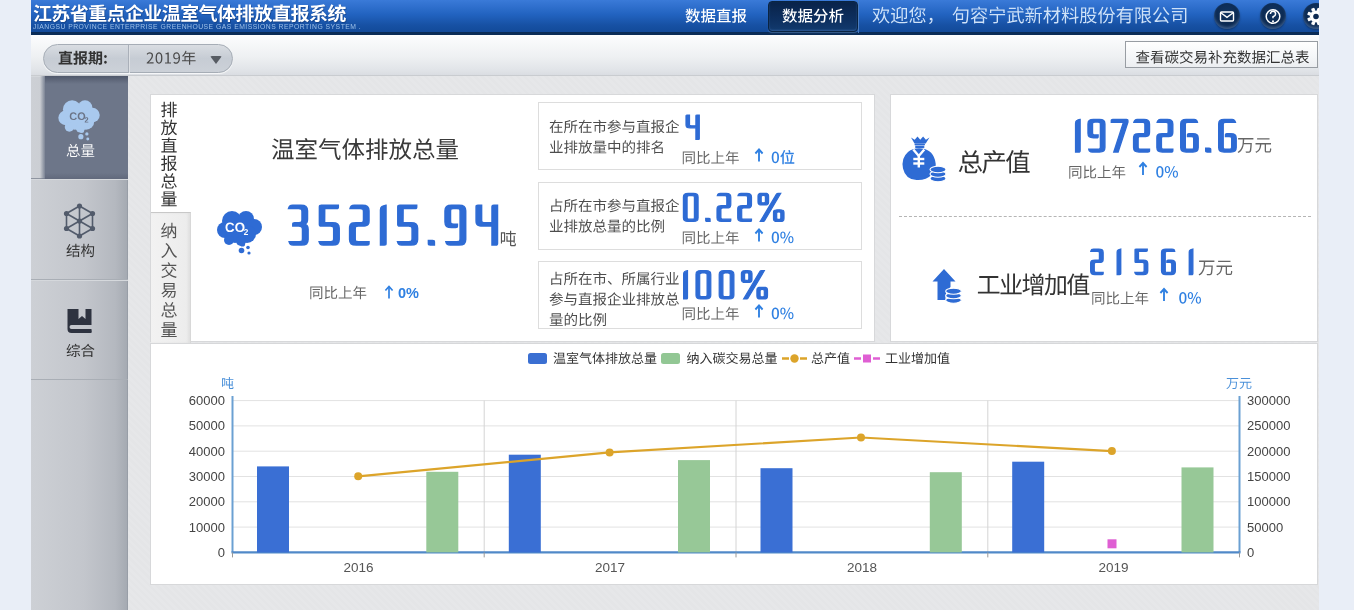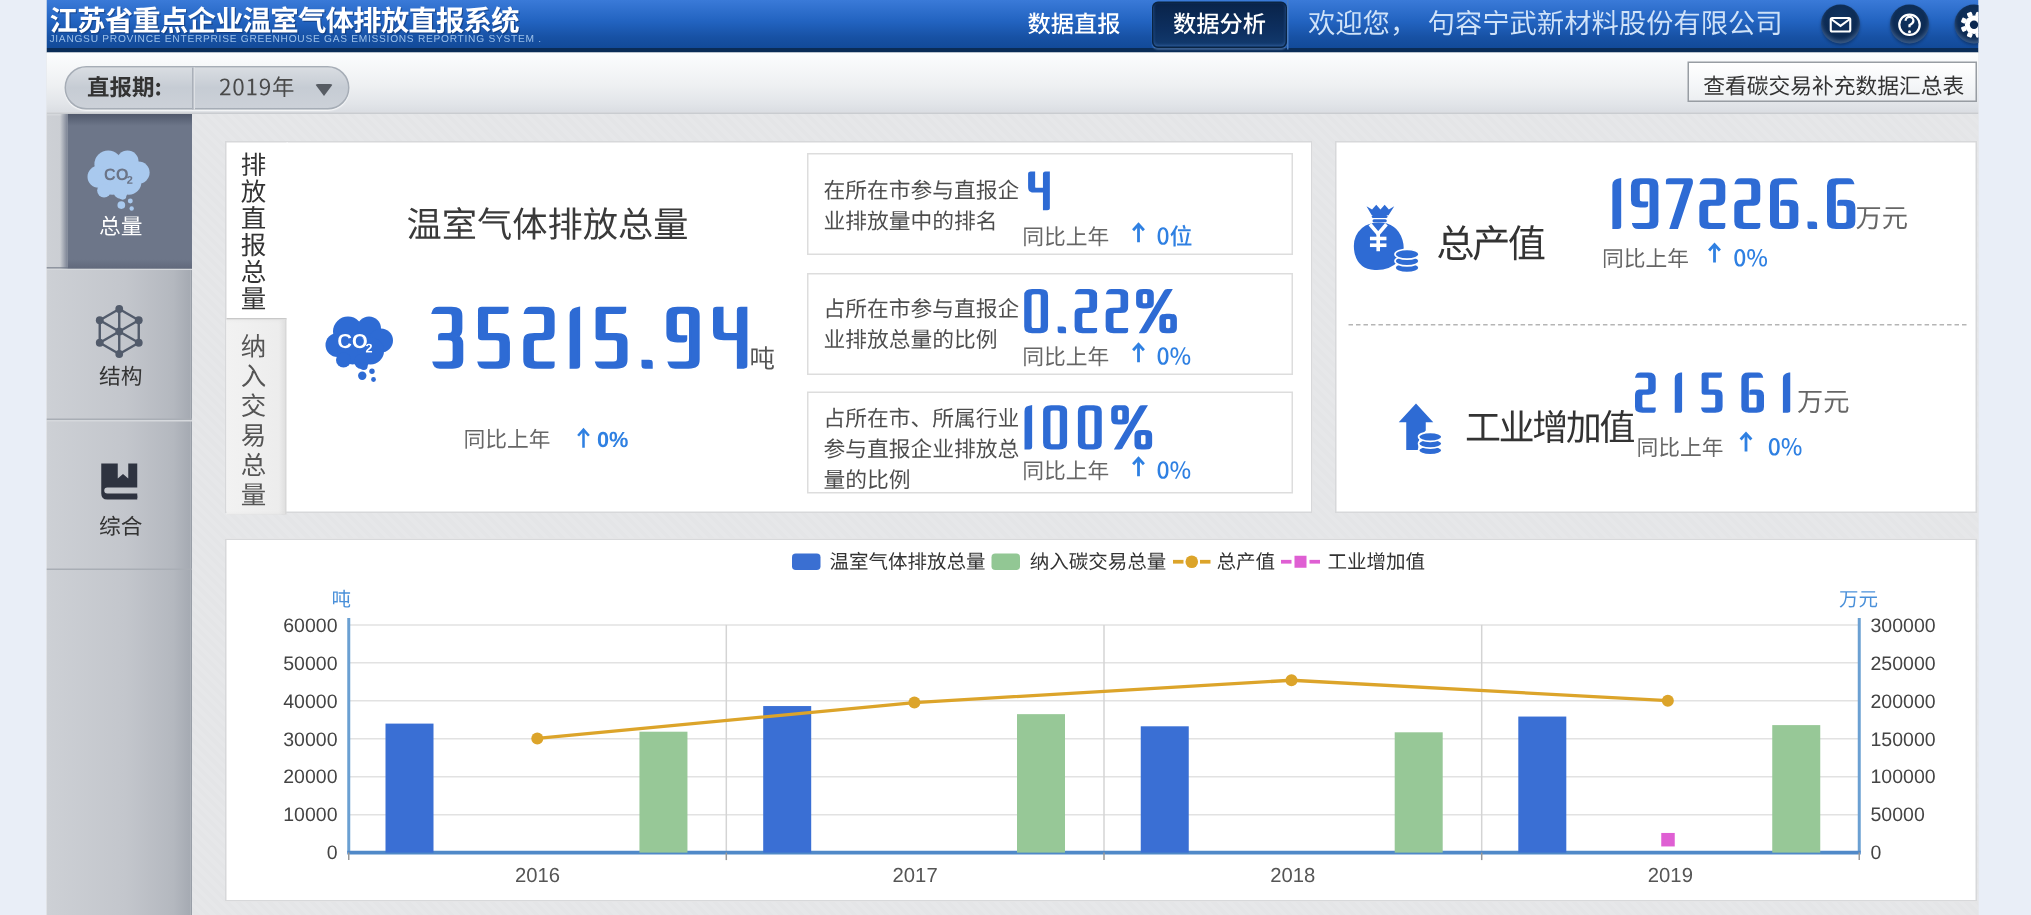--- a/index.html
+++ b/index.html
@@ -218,21 +218,21 @@
 <ellipse cx="62.5" cy="196.2" rx="7.8" ry="3" fill="#2e6bd4" stroke="#fff" stroke-width="1.1"></ellipse>
 <path transform="translate(85.7,198.5)" d="M2.5 -17.5H21.6V-15.6H2.5ZM1.2 -1.7H22.8V0.1H1.2ZM10.9 -16.5H12.9V-1H10.9ZM23.8 -1.1H45V0.7H23.8ZM30.6 -19.9H32.4V-0.4H30.6ZM36.4 -19.9H38.3V-0.3H36.4ZM42.9 -14.6 44.5 -13.8Q44 -12.4 43.3 -10.9Q42.6 -9.4 41.8 -8Q41.1 -6.6 40.4 -5.5L38.9 -6.2Q39.6 -7.3 40.3 -8.8Q41.1 -10.2 41.7 -11.7Q42.4 -13.3 42.9 -14.6ZM24.4 -14.1 26 -14.7Q26.7 -13.3 27.3 -11.8Q28 -10.3 28.6 -8.8Q29.1 -7.4 29.4 -6.3L27.6 -5.7Q27.4 -6.7 26.8 -8.2Q26.3 -9.7 25.6 -11.2Q25 -12.8 24.4 -14.1ZM46.1 -14.3H52.8V-12.6H46.1ZM48.7 -19.9H50.3V-3.8H48.7ZM45.8 -3.1Q47.1 -3.5 49 -4.2Q50.8 -4.9 52.8 -5.6L53.1 -4Q51.3 -3.3 49.6 -2.6Q47.8 -1.9 46.4 -1.3ZM55.4 -19.5 56.9 -20.1Q57.4 -19.5 57.9 -18.7Q58.4 -18 58.7 -17.4L57.1 -16.7Q56.9 -17.3 56.4 -18Q55.9 -18.8 55.4 -19.5ZM63.4 -20.2 65.3 -19.6Q64.7 -18.6 64 -17.7Q63.3 -16.7 62.7 -16L61.4 -16.6Q61.7 -17.1 62.1 -17.7Q62.5 -18.4 62.8 -19Q63.2 -19.7 63.4 -20.2ZM59.5 -16.1H60.9V-9.4H59.5ZM56.1 -3.8H64.7V-2.5H56.1ZM56.1 -0.7H64.7V0.7H56.1ZM55 -7.2H65.4V1.9H63.7V-5.8H56.7V1.9H55ZM55.2 -15.4V-10H65V-15.4ZM53.8 -16.7H66.6V-8.7H53.8ZM56 -14.3 57 -14.7Q57.6 -13.9 58.1 -13Q58.5 -12 58.7 -11.3L57.6 -10.8Q57.4 -11.6 57 -12.5Q56.5 -13.5 56 -14.3ZM63.3 -14.7 64.5 -14.2Q64 -13.3 63.4 -12.4Q62.8 -11.4 62.3 -10.8L61.4 -11.2Q61.7 -11.7 62.1 -12.3Q62.4 -12.9 62.7 -13.5Q63.1 -14.2 63.3 -14.7ZM81.7 -1.9H88.3V-0.2H81.7ZM68.5 -15.6H77.7V-13.9H68.5ZM80.9 -17.2H89.1V1.4H87.3V-15.4H82.7V1.6H80.9ZM77.2 -15.6H79Q79 -15.6 79 -15.4Q79 -15.3 79 -15Q79 -14.8 79 -14.7Q78.9 -10.7 78.8 -7.9Q78.7 -5.2 78.6 -3.5Q78.5 -1.7 78.3 -0.8Q78.1 0.1 77.9 0.5Q77.5 1 77.2 1.2Q76.8 1.4 76.3 1.5Q75.8 1.5 75 1.5Q74.2 1.5 73.4 1.5Q73.4 1.1 73.3 0.6Q73.1 0 72.9 -0.3Q73.7 -0.3 74.4 -0.3Q75.2 -0.2 75.5 -0.2Q75.7 -0.2 75.9 -0.3Q76.1 -0.4 76.3 -0.6Q76.5 -0.9 76.6 -1.8Q76.8 -2.6 76.9 -4.3Q77 -6 77.1 -8.7Q77.2 -11.3 77.2 -15.2ZM71.9 -19.8H73.7Q73.6 -16.5 73.5 -13.4Q73.4 -10.2 73 -7.3Q72.6 -4.5 71.7 -2.1Q70.8 0.2 69.3 1.9Q69.1 1.7 68.9 1.5Q68.6 1.3 68.4 1.1Q68.1 0.8 67.9 0.7Q69.1 -0.6 69.8 -2.2Q70.6 -3.9 71 -5.9Q71.4 -7.9 71.6 -10.2Q71.8 -12.4 71.9 -14.9Q71.9 -17.3 71.9 -19.8ZM97.5 -17.7H111.9V-16.1H97.5ZM96.5 -0.3H112.6V1.2H96.5ZM98.8 -13.9H110.4V0.1H108.8V-12.5H100.4V0.1H98.8ZM99.9 -10.4H109.2V-9.1H99.9ZM99.9 -7H109.5V-5.7H99.9ZM99.9 -3.7H109.2V-2.3H99.9ZM104 -20.2 105.9 -20Q105.7 -18.9 105.4 -17.7Q105.2 -16.4 104.9 -15.3Q104.7 -14.1 104.4 -13.3L102.8 -13.4Q103 -14.3 103.3 -15.5Q103.5 -16.7 103.7 -17.9Q103.9 -19.2 104 -20.2ZM95.9 -20.1 97.6 -19.6Q96.9 -17.6 95.9 -15.6Q94.9 -13.6 93.8 -11.9Q92.6 -10.1 91.4 -8.8Q91.3 -9 91.1 -9.3Q90.9 -9.7 90.7 -10Q90.5 -10.3 90.4 -10.6Q91.5 -11.7 92.5 -13.3Q93.5 -14.8 94.4 -16.6Q95.3 -18.3 95.9 -20.1ZM93.4 -13.8 95.1 -15.5 95.1 -15.5V1.9H93.4Z" fill="#333"></path>
 <path transform="translate(197,179.5)" d="M15.1 -15.6Q15.1 -14.5 14.9 -13.8Q14.7 -13.2 14.2 -12.8Q13.7 -12.4 12.9 -12.3Q12.1 -12.1 10.8 -12.1H8.3Q7.6 -12.1 7.2 -12Q6.8 -11.9 6.6 -11.7Q6.3 -11.5 6.3 -11.1Q6.2 -10.7 6.2 -10.1V-4.2Q6.2 -3 6.6 -2.6Q6.9 -2.1 8.3 -2.1H15.1V-1Q15.1 -0.4 14.8 -0.2Q14.6 0 13.9 0H6.9Q4.6 0 3.6 -0.8Q2.7 -1.6 2.7 -3.4V-10.8Q2.7 -11.8 2.9 -12.5Q3.1 -13.2 3.5 -13.6Q4 -13.9 4.8 -14.1Q5.6 -14.2 6.9 -14.2H9.4Q10.1 -14.2 10.5 -14.3Q10.9 -14.4 11.2 -14.6Q11.4 -14.8 11.4 -15.2Q11.5 -15.6 11.5 -16.3V-21.2Q11.5 -22.4 11.2 -22.8Q10.8 -23.3 9.4 -23.3H2.9Q3.2 -24.3 3.7 -24.9Q4.3 -25.4 5.6 -25.4H10.8Q13.1 -25.4 14.1 -24.6Q15.1 -23.8 15.1 -22ZM32.7 -1Q32.7 -0.4 32.5 -0.2Q32.3 0 31.5 0H29.2V-22.4Q29.2 -23.9 30.1 -24.5Q31 -25.1 32.7 -25.4ZM50.4 -23.3 50.4 -14.2H55.5Q57.8 -14.2 58.8 -13.4Q59.7 -12.7 59.7 -10.8V-3.4Q59.7 -1.6 58.8 -0.8Q57.8 0 55.5 0H49.5Q48.2 0 47.7 -0.5Q47.1 -1.1 46.9 -2.1H54.1Q55.5 -2.1 55.8 -2.6Q56.2 -3 56.2 -4.2V-10.1Q56.2 -11.2 55.8 -11.6Q55.5 -12.1 54.1 -12.1H48.3Q47.6 -12.1 47.3 -12.3Q47.1 -12.5 47.1 -13.1V-24.4Q47.1 -25 47.3 -25.2Q47.6 -25.4 48.3 -25.4H59.2V-24.3Q59.2 -23.7 59 -23.5Q58.8 -23.3 58.1 -23.3ZM83.1 -14.2Q85.4 -14.2 86.3 -13.4Q87.3 -12.7 87.3 -10.8V-3.4Q87.3 -1.6 86.3 -0.8Q85.4 0 83.1 0H77.8Q75.5 0 74.6 -0.8Q73.6 -1.6 73.6 -3.4V-22Q73.6 -23.8 74.6 -24.6Q75.5 -25.4 77.8 -25.4H84Q85.3 -25.4 85.8 -24.9Q86.4 -24.3 86.6 -23.3H79.2Q77.9 -23.3 77.5 -22.8Q77.2 -22.4 77.2 -21.2V-4.2Q77.2 -3 77.5 -2.6Q77.9 -2.1 79.2 -2.1H81.7Q83 -2.1 83.4 -2.6Q83.8 -3 83.8 -4.2V-10.1Q83.8 -11.2 83.4 -11.6Q83 -12.1 81.7 -12.1H78.9V-13.2Q78.9 -13.8 79.1 -14Q79.3 -14.2 80 -14.2ZM104.8 -1Q104.8 -0.4 104.6 -0.2Q104.3 0 103.6 0H101.3V-22.4Q101.3 -23.9 102.2 -24.5Q103 -25.1 104.8 -25.4Z" fill="#2e6bd4" stroke="#2e6bd4" stroke-width="1.4"></path>
 <path transform="translate(307,179)" d="M1.1 -13.4H16.4V-12.1H1.1ZM6.6 -8.5H13.9V-7.2H6.6ZM13.5 -8.5H14.8Q14.8 -8.5 14.8 -8.4Q14.8 -8.3 14.8 -8.1Q14.8 -8 14.8 -7.9Q14.7 -5.7 14.6 -4.2Q14.4 -2.8 14.3 -1.8Q14.2 -0.8 14 -0.2Q13.8 0.4 13.5 0.6Q13.2 1 12.9 1.1Q12.5 1.2 12 1.3Q11.5 1.3 10.7 1.3Q9.8 1.3 8.9 1.2Q8.9 0.9 8.8 0.6Q8.6 0.2 8.5 -0.1Q9.4 0 10.3 0Q11.2 0.1 11.5 0.1Q11.8 0.1 12 0Q12.2 -0 12.3 -0.2Q12.6 -0.4 12.8 -1.3Q13 -2.2 13.2 -3.9Q13.3 -5.6 13.5 -8.3ZM5.8 -12.3H7.2Q7.2 -10.9 7 -9.3Q6.9 -7.7 6.6 -6.2Q6.3 -4.6 5.7 -3.2Q5.1 -1.8 4.1 -0.6Q3.1 0.6 1.5 1.4Q1.4 1.2 1.1 0.9Q0.8 0.6 0.6 0.4Q2.1 -0.4 3 -1.5Q4 -2.6 4.5 -3.9Q5.1 -5.2 5.4 -6.6Q5.6 -8.1 5.7 -9.5Q5.8 -11 5.8 -12.3ZM27.7 -7.6H29V-0.9Q29 -0.4 29.2 -0.3Q29.3 -0.2 29.9 -0.2Q30 -0.2 30.3 -0.2Q30.6 -0.2 31 -0.2Q31.3 -0.2 31.6 -0.2Q32 -0.2 32.1 -0.2Q32.5 -0.2 32.7 -0.4Q32.9 -0.6 32.9 -1.3Q33 -2 33 -3.3Q33.2 -3.2 33.4 -3.1Q33.6 -3 33.9 -2.9Q34.1 -2.8 34.3 -2.7Q34.2 -1.2 34 -0.4Q33.8 0.4 33.4 0.8Q33 1.1 32.2 1.1Q32.1 1.1 31.7 1.1Q31.4 1.1 31 1.1Q30.5 1.1 30.2 1.1Q29.8 1.1 29.7 1.1Q28.9 1.1 28.5 0.9Q28 0.7 27.9 0.3Q27.7 -0.1 27.7 -0.9ZM18.5 -8.4H34V-7.1H18.5ZM20.1 -13.3H32.5V-12.1H20.1ZM23 -7.4H24.4Q24.3 -6 24 -4.7Q23.8 -3.3 23.2 -2.2Q22.7 -1.1 21.7 -0.2Q20.7 0.7 19.2 1.4Q19.1 1.1 18.8 0.8Q18.6 0.5 18.3 0.3Q19.8 -0.2 20.7 -1Q21.5 -1.8 22 -2.8Q22.5 -3.8 22.7 -5Q22.9 -6.2 23 -7.4Z" fill="#666"></path>
 <path transform="translate(200,208.5)" d="M3.6 -8.9H11V-7.9H3.6ZM4.3 -6.4H5.3V-0.7H4.3ZM4.9 -6.4H10.2V-1.8H4.9V-2.7H9.2V-5.5H4.9ZM1.3 -11.4H12.8V-10.4H2.3V1.2H1.3ZM12.2 -11.4H13.3V-0.2Q13.3 0.3 13.1 0.6Q13 0.8 12.6 1Q12.3 1.1 11.7 1.1Q11.2 1.2 10.2 1.2Q10.2 1 10.1 0.8Q10.1 0.6 10 0.4Q9.9 0.3 9.8 0.1Q10.5 0.1 11.1 0.1Q11.6 0.1 11.8 0.1Q12 0.1 12.1 0Q12.2 -0 12.2 -0.2ZM17.1 -7.7H21.1V-6.6H17.1ZM27 -9.5 28 -8.6Q27.3 -8 26.5 -7.4Q25.7 -6.9 24.8 -6.3Q24 -5.8 23.1 -5.3Q23.1 -5.5 22.9 -5.8Q22.7 -6 22.6 -6.2Q23.4 -6.6 24.2 -7.2Q25.1 -7.8 25.8 -8.4Q26.5 -9 27 -9.5ZM22.2 -12.1H23.4V-1.2Q23.4 -0.6 23.5 -0.4Q23.6 -0.3 24.1 -0.3Q24.3 -0.3 24.5 -0.3Q24.8 -0.3 25.1 -0.3Q25.5 -0.3 25.8 -0.3Q26 -0.3 26.2 -0.3Q26.5 -0.3 26.7 -0.5Q26.9 -0.8 27 -1.6Q27.1 -2.3 27.1 -3.6Q27.3 -3.5 27.4 -3.4Q27.6 -3.3 27.8 -3.2Q28 -3.2 28.2 -3.1Q28.1 -1.7 27.9 -0.8Q27.8 0 27.4 0.4Q27 0.8 26.3 0.8Q26.2 0.8 25.8 0.8Q25.5 0.8 25.1 0.8Q24.8 0.8 24.4 0.8Q24.1 0.8 24 0.8Q23.3 0.8 22.9 0.6Q22.6 0.4 22.4 -0Q22.2 -0.5 22.2 -1.3ZM16.3 1Q16.3 0.9 16.2 0.7Q16.1 0.6 16 0.4Q15.9 0.2 15.8 0.1Q16 -0 16.2 -0.3Q16.4 -0.5 16.4 -1V-12H17.5V-0.1Q17.5 -0.1 17.4 -0.1Q17.3 0 17.1 0.2Q16.9 0.3 16.7 0.4Q16.6 0.6 16.4 0.8Q16.3 0.9 16.3 1ZM16.3 1 16.2 -0 16.7 -0.5 21.1 -1.8Q21.1 -1.7 21.1 -1.5Q21.1 -1.2 21.1 -1.1Q21.1 -0.9 21.2 -0.7Q19.7 -0.2 18.8 0.1Q17.9 0.4 17.4 0.5Q16.9 0.7 16.7 0.8Q16.4 1 16.3 1ZM35.8 -7.5H41.8V-6.4H35.8ZM29.7 -0.6H42.8V0.5H29.7ZM35.2 -12H36.3V-0H35.2ZM47.5 -12.2 48.6 -11.9Q48.2 -10.9 47.7 -9.9Q47.1 -8.9 46.5 -8Q45.9 -7.1 45.2 -6.5Q45.1 -6.6 44.9 -6.7Q44.7 -6.9 44.6 -7Q44.4 -7.1 44.2 -7.2Q44.9 -7.8 45.5 -8.6Q46.2 -9.4 46.7 -10.3Q47.2 -11.3 47.5 -12.2ZM47.3 -10.4H56.6V-9.4H46.8ZM46.6 -7.1H56.3V-6.1H47.7V-2.7H46.6ZM44.2 -3.2H57.3V-2.2H44.2ZM50.9 -9.9H52V1.2H50.9Z" fill="#666"></path>
 <path d="M273 194.5 L273 206" stroke="#2f80e2" stroke-width="1.87" fill="none"></path>
         <path d="M269.4 198 L273 194 L276.6 198" stroke="#2f80e2" stroke-width="1.87" fill="none" stroke-linejoin="miter"></path>
 <path transform="translate(287.5,208.5)" d="M4.4 0.2Q3.3 0.2 2.4 -0.4Q1.6 -1.1 1.2 -2.4Q0.7 -3.7 0.7 -5.7Q0.7 -7.6 1.2 -8.9Q1.6 -10.2 2.4 -10.8Q3.3 -11.5 4.4 -11.5Q5.5 -11.5 6.3 -10.8Q7.1 -10.2 7.6 -8.9Q8 -7.6 8 -5.7Q8 -3.7 7.6 -2.4Q7.1 -1.1 6.3 -0.4Q5.5 0.2 4.4 0.2ZM4.4 -1.2Q4.9 -1.2 5.4 -1.6Q5.8 -2.1 6.1 -3.1Q6.3 -4.1 6.3 -5.7Q6.3 -7.3 6.1 -8.3Q5.8 -9.2 5.4 -9.7Q4.9 -10.1 4.4 -10.1Q3.8 -10.1 3.4 -9.7Q2.9 -9.2 2.7 -8.3Q2.4 -7.3 2.4 -5.7Q2.4 -4.1 2.7 -3.1Q2.9 -2.1 3.4 -1.6Q3.8 -1.2 4.4 -1.2ZM11.9 -4.4Q11.1 -4.4 10.5 -4.8Q9.9 -5.2 9.6 -6Q9.3 -6.8 9.3 -7.9Q9.3 -9.1 9.6 -9.9Q9.9 -10.6 10.5 -11.1Q11.1 -11.5 11.9 -11.5Q12.7 -11.5 13.3 -11.1Q13.9 -10.6 14.2 -9.9Q14.6 -9.1 14.6 -7.9Q14.6 -6.8 14.2 -6Q13.9 -5.2 13.3 -4.8Q12.7 -4.4 11.9 -4.4ZM11.9 -5.4Q12.5 -5.4 12.9 -6Q13.3 -6.6 13.3 -7.9Q13.3 -9.2 12.9 -9.8Q12.5 -10.4 11.9 -10.4Q11.3 -10.4 10.9 -9.8Q10.6 -9.2 10.6 -7.9Q10.6 -6.6 10.9 -6Q11.3 -5.4 11.9 -5.4ZM12.3 0.2 18.4 -11.5H19.5L13.4 0.2ZM19.9 0.2Q19.1 0.2 18.5 -0.2Q17.9 -0.6 17.6 -1.4Q17.3 -2.2 17.3 -3.4Q17.3 -4.5 17.6 -5.3Q17.9 -6.1 18.5 -6.5Q19.1 -6.9 19.9 -6.9Q20.7 -6.9 21.3 -6.5Q21.9 -6.1 22.2 -5.3Q22.5 -4.5 22.5 -3.4Q22.5 -2.2 22.2 -1.4Q21.9 -0.6 21.3 -0.2Q20.7 0.2 19.9 0.2ZM19.9 -0.8Q20.5 -0.8 20.9 -1.5Q21.3 -2.1 21.3 -3.4Q21.3 -4.7 20.9 -5.3Q20.5 -5.9 19.9 -5.9Q19.3 -5.9 18.9 -5.3Q18.6 -4.7 18.6 -3.4Q18.6 -2.1 18.9 -1.5Q19.3 -0.8 19.9 -0.8Z" fill="#2f80e2"></path>
 </svg>
 </div>
-<div class="card" id="card3" style="left:119px;top:359px;width:1168px;height:242px">
+<div class="card" id="card3" style="left:119px;top:343px;width:1168px;height:242px">
 <svg width="1168" height="242">
 <rect x="377" y="9" width="19" height="11" rx="2.5" fill="#3a6fd2"></rect>
 <path transform="translate(402,19)" d="M5.8 -7.5V-6.2H10.2V-7.5ZM5.8 -9.5V-8.3H10.2V-9.5ZM4.9 -10.3H11.2V-5.4H4.9ZM4.4 -4.3H11.6V0.3H10.7V-3.4H9.4V0.3H8.6V-3.4H7.4V0.3H6.6V-3.4H5.3V0.3H4.4ZM3.3 -0.2H12.5V0.7H3.3ZM1.3 -10.1 1.8 -10.8Q2.2 -10.6 2.7 -10.4Q3.1 -10.1 3.5 -9.9Q3.9 -9.7 4.2 -9.5L3.6 -8.7Q3.4 -8.9 3 -9.1Q2.6 -9.4 2.1 -9.6Q1.7 -9.9 1.3 -10.1ZM0.5 -6.5 1 -7.2Q1.4 -7.1 1.9 -6.8Q2.3 -6.6 2.8 -6.4Q3.2 -6.1 3.4 -5.9L2.9 -5.1Q2.6 -5.3 2.2 -5.6Q1.8 -5.8 1.4 -6.1Q0.9 -6.3 0.5 -6.5ZM0.8 0.2Q1.2 -0.3 1.6 -1Q2 -1.7 2.4 -2.5Q2.8 -3.2 3.2 -4L3.9 -3.4Q3.6 -2.7 3.2 -2Q2.8 -1.2 2.4 -0.5Q2 0.2 1.7 0.8ZM19 -4.2H20V0.2H19ZM15.2 -7.7H23.9V-6.9H15.2ZM13.8 -0.2H25.3V0.7H13.8ZM14.9 -2.8H24.1V-1.9H14.9ZM20.9 -6.2 21.6 -6.7Q22.1 -6.4 22.6 -5.9Q23.1 -5.5 23.5 -5.1Q23.9 -4.7 24.2 -4.3L23.4 -3.8Q23.2 -4.1 22.8 -4.6Q22.3 -5 21.9 -5.4Q21.4 -5.9 20.9 -6.2ZM13.9 -9.8H25.1V-7.5H24.1V-8.9H14.9V-7.5H13.9ZM15.5 -3.9Q15.4 -4 15.4 -4.2Q15.3 -4.4 15.3 -4.5Q15.2 -4.7 15.2 -4.8Q15.4 -4.9 15.6 -5Q15.8 -5.1 16.1 -5.3Q16.3 -5.4 16.7 -5.8Q17.1 -6.1 17.6 -6.6Q18.1 -7.1 18.5 -7.6L19.3 -7.1Q18.6 -6.3 17.7 -5.6Q16.9 -4.9 16.1 -4.4V-4.4Q16.1 -4.4 16 -4.3Q15.9 -4.3 15.8 -4.2Q15.7 -4.2 15.6 -4.1Q15.5 -4 15.5 -3.9ZM15.5 -3.9 15.5 -4.6 16 -4.9 22.9 -5.4Q22.9 -5.2 22.9 -5Q23 -4.8 23 -4.7Q21.1 -4.5 19.8 -4.4Q18.5 -4.3 17.7 -4.2Q16.9 -4.2 16.4 -4.1Q16 -4.1 15.8 -4Q15.6 -4 15.5 -3.9ZM18.7 -10.8 19.6 -11.1Q19.8 -10.7 20 -10.3Q20.2 -9.9 20.3 -9.6L19.3 -9.3Q19.3 -9.6 19.1 -10Q18.9 -10.4 18.7 -10.8ZM29.1 -9.5H38V-8.6H29.1ZM29.3 -7.7H37.1V-6.8H29.3ZM28 -5.8H35.5V-5H28ZM29.3 -10.9 30.3 -10.7Q30 -9.7 29.5 -8.7Q29 -7.8 28.4 -7Q27.9 -6.1 27.2 -5.5Q27.1 -5.6 27 -5.7Q26.8 -5.8 26.7 -5.9Q26.5 -6.1 26.4 -6.1Q27.3 -7 28.1 -8.3Q28.9 -9.5 29.3 -10.9ZM35 -5.8H36Q36.1 -4.9 36.1 -4.1Q36.2 -3.2 36.3 -2.5Q36.4 -1.7 36.6 -1.1Q36.7 -0.6 36.9 -0.3Q37.2 0.1 37.5 0.1Q37.7 0.1 37.7 -0.4Q37.8 -0.9 37.8 -1.7Q38 -1.5 38.2 -1.4Q38.4 -1.2 38.5 -1.1Q38.5 0 38.2 0.5Q38 1 37.4 1Q36.7 1 36.3 0.5Q35.8 -0 35.6 -1Q35.3 -1.9 35.2 -3.2Q35.1 -4.4 35 -5.8ZM42.3 -10.9 43.2 -10.6Q42.8 -9.5 42.3 -8.4Q41.8 -7.4 41.2 -6.4Q40.6 -5.5 40 -4.7Q39.9 -4.8 39.8 -5Q39.7 -5.2 39.6 -5.4Q39.5 -5.6 39.4 -5.7Q40 -6.3 40.5 -7.2Q41 -8 41.5 -8.9Q41.9 -9.9 42.3 -10.9ZM41.1 -7.5 42 -8.4 42 -8.4V1H41.1ZM46.5 -10.9H47.5V1H46.5ZM42.9 -8.3H51.4V-7.4H42.9ZM44.4 -2.3H49.6V-1.4H44.4ZM48 -7.8Q48.3 -6.7 48.9 -5.5Q49.5 -4.4 50.2 -3.4Q50.9 -2.5 51.7 -1.9Q51.5 -1.7 51.3 -1.5Q51 -1.3 50.9 -1.1Q50.2 -1.8 49.5 -2.8Q48.8 -3.9 48.2 -5.1Q47.6 -6.3 47.2 -7.6ZM46.1 -7.9 46.9 -7.7Q46.5 -6.3 45.9 -5.1Q45.3 -3.9 44.6 -2.8Q43.9 -1.8 43.1 -1.1Q43 -1.2 42.9 -1.3Q42.7 -1.5 42.6 -1.6Q42.5 -1.7 42.4 -1.8Q43.1 -2.4 43.9 -3.4Q44.6 -4.4 45.2 -5.5Q45.8 -6.7 46.1 -7.9ZM52.5 -4Q53.1 -4.2 53.8 -4.4Q54.5 -4.5 55.2 -4.8Q56 -5 56.7 -5.2L56.9 -4.3Q55.8 -4 54.7 -3.7Q53.6 -3.3 52.7 -3.1ZM52.7 -8.3H56.7V-7.4H52.7ZM54.4 -10.9H55.3V-0.2Q55.3 0.2 55.2 0.4Q55.1 0.6 54.9 0.8Q54.6 0.9 54.2 0.9Q53.9 0.9 53.3 0.9Q53.2 0.7 53.1 0.5Q53 0.2 53 0Q53.4 0.1 53.7 0.1Q54 0.1 54.1 0.1Q54.4 0 54.4 -0.2ZM57.2 -8.7H59.7V-7.8H57.2ZM61.7 -8.7H64.4V-7.8H61.7ZM57.3 -6H59.6V-5.1H57.3ZM61.8 -6H64.2V-5.1H61.8ZM61.8 -3.2H64.5V-2.4H61.8ZM61.3 -10.8H62.2V1H61.3ZM59.2 -10.8H60.1V1H59.2ZM56.9 -3.3H59.6V-2.4H56.9ZM67.7 -10.7 68.5 -10.9Q68.7 -10.5 68.9 -10Q69.1 -9.6 69.2 -9.2L68.3 -8.9Q68.3 -9.3 68.1 -9.8Q67.9 -10.3 67.7 -10.7ZM65.6 -8.8H71.3V-7.9H65.6ZM67.7 -6.2H70.2V-5.3H67.7ZM69.8 -6.2H70.8Q70.8 -6.2 70.8 -6.1Q70.8 -6 70.8 -5.9Q70.8 -5.8 70.7 -5.7Q70.7 -4.1 70.7 -3Q70.6 -1.9 70.6 -1.2Q70.5 -0.5 70.5 -0.1Q70.4 0.3 70.2 0.5Q70.1 0.7 69.9 0.8Q69.7 0.9 69.5 0.9Q69.2 0.9 68.9 0.9Q68.5 0.9 68.1 0.9Q68 0.7 68 0.4Q67.9 0.2 67.8 -0Q68.2 0 68.5 0Q68.9 0 69 0Q69.2 0 69.3 0Q69.4 -0 69.4 -0.1Q69.5 -0.3 69.6 -0.6Q69.6 -1 69.7 -1.6Q69.7 -2.3 69.8 -3.4Q69.8 -4.4 69.8 -6ZM72.7 -8.5H77.5V-7.6H72.7ZM73 -10.9 74 -10.8Q73.7 -9.5 73.4 -8.4Q73 -7.2 72.6 -6.2Q72.1 -5.2 71.5 -4.4Q71.5 -4.5 71.3 -4.6Q71.2 -4.8 71 -4.9Q70.9 -5 70.8 -5.1Q71.3 -5.8 71.7 -6.7Q72.1 -7.7 72.5 -8.7Q72.8 -9.8 73 -10.9ZM75.6 -8 76.6 -7.9Q76.3 -5.7 75.6 -4Q75 -2.3 73.9 -1Q72.8 0.2 71.2 1.1Q71.1 1 71 0.8Q70.9 0.6 70.8 0.5Q70.7 0.3 70.6 0.2Q72.2 -0.5 73.2 -1.6Q74.2 -2.8 74.8 -4.4Q75.4 -5.9 75.6 -8ZM73 -7.7Q73.4 -5.8 73.9 -4.3Q74.5 -2.7 75.4 -1.6Q76.3 -0.4 77.6 0.2Q77.5 0.3 77.4 0.4Q77.3 0.6 77.1 0.7Q77 0.9 76.9 1Q75.6 0.3 74.6 -0.9Q73.7 -2.2 73.1 -3.9Q72.5 -5.5 72.2 -7.5ZM67.1 -8.4H68V-5.2Q68 -4.1 67.9 -3Q67.8 -1.9 67.3 -0.9Q66.9 0.1 66 1Q65.9 0.9 65.7 0.7Q65.5 0.5 65.3 0.4Q66.1 -0.5 66.5 -1.4Q66.9 -2.3 67 -3.3Q67.1 -4.3 67.1 -5.2ZM87.9 -2.8 88.6 -3.2Q89 -2.8 89.4 -2.3Q89.7 -1.8 90 -1.3Q90.3 -0.8 90.5 -0.4L89.7 0.1Q89.5 -0.3 89.2 -0.8Q89 -1.3 88.6 -1.8Q88.2 -2.3 87.9 -2.8ZM83.4 -3.5 84 -4Q84.5 -3.8 84.9 -3.4Q85.4 -3 85.8 -2.7Q86.2 -2.3 86.4 -2L85.7 -1.3Q85.5 -1.7 85.1 -2.1Q84.7 -2.4 84.2 -2.8Q83.8 -3.2 83.4 -3.5ZM81.7 -3.1H82.7V-0.5Q82.7 -0.2 82.9 -0.1Q83 0 83.7 0Q83.8 0 84 0Q84.3 0 84.7 0Q85 0 85.4 0Q85.7 0 86 0Q86.3 0 86.5 0Q86.8 0 86.9 -0.1Q87.1 -0.2 87.2 -0.5Q87.2 -0.7 87.3 -1.3Q87.4 -1.2 87.5 -1.2Q87.7 -1.1 87.9 -1Q88 -1 88.2 -1Q88.1 -0.2 88 0.2Q87.8 0.6 87.5 0.7Q87.1 0.9 86.5 0.9Q86.4 0.9 86.1 0.9Q85.8 0.9 85.4 0.9Q85.1 0.9 84.7 0.9Q84.3 0.9 84 0.9Q83.7 0.9 83.6 0.9Q82.8 0.9 82.4 0.8Q82 0.7 81.8 0.4Q81.7 0.1 81.7 -0.4ZM79.8 -2.9 80.7 -2.8Q80.5 -2 80.2 -1.1Q79.9 -0.3 79.5 0.3L78.6 -0.1Q78.8 -0.4 79.1 -0.9Q79.3 -1.4 79.5 -1.9Q79.7 -2.4 79.8 -2.9ZM81.3 -10.5 82.2 -10.9Q82.6 -10.4 83 -9.8Q83.4 -9.1 83.6 -8.7L82.7 -8.2Q82.6 -8.5 82.4 -8.9Q82.2 -9.3 81.9 -9.7Q81.6 -10.1 81.3 -10.5ZM86.9 -10.9 87.9 -10.5Q87.5 -9.8 87 -9Q86.5 -8.2 86.1 -7.7L85.3 -8.1Q85.6 -8.4 85.9 -8.9Q86.2 -9.4 86.4 -10Q86.7 -10.5 86.9 -10.9ZM81.4 -7.4V-5.1H87.6V-7.4ZM80.4 -8.3H88.7V-4.2H80.4ZM94.2 -8.6V-7.9H100.7V-8.6ZM94.2 -9.9V-9.2H100.7V-9.9ZM93.3 -10.5H101.7V-7.3H93.3ZM94 -3.5V-2.8H101.1V-3.5ZM94 -4.9V-4.1H101.1V-4.9ZM93.1 -5.5H102.1V-2.2H93.1ZM97 -5.2H98V0.4H97ZM91.7 -6.8H103.3V-6H91.7ZM92.7 -1.5H102.4V-0.8H92.7ZM91.6 -0H103.4V0.7H91.6Z" fill="#333"></path>
 <rect x="510" y="9" width="19" height="11" rx="2.5" fill="#92c794"></rect>
 <path transform="translate(535.5,19)" d="M11 -8H12V-0.2Q12 0.2 11.9 0.4Q11.7 0.7 11.5 0.8Q11.2 0.9 10.7 0.9Q10.2 1 9.4 1Q9.4 0.8 9.3 0.5Q9.2 0.2 9.1 0Q9.7 0 10.2 0.1Q10.6 0.1 10.8 0Q11 0 11 -0.2ZM5.4 -8H11.4V-7.1H6.3V1H5.4ZM8.3 -10.9H9.2V-9.2Q9.2 -8.3 9.1 -7.4Q9.1 -6.4 8.8 -5.4Q8.6 -4.4 8.2 -3.5Q7.7 -2.5 6.9 -1.6Q6.9 -1.7 6.7 -1.9Q6.6 -2 6.4 -2.1Q6.3 -2.2 6.1 -2.2Q6.9 -3 7.3 -3.9Q7.7 -4.8 7.9 -5.7Q8.1 -6.6 8.2 -7.5Q8.3 -8.4 8.3 -9.2ZM8 -5.8 8.8 -6.1Q9.2 -5.6 9.6 -4.8Q10.1 -4.1 10.4 -3.5Q10.8 -2.8 11 -2.3L10.2 -1.8Q10 -2.3 9.6 -3Q9.3 -3.7 8.8 -4.4Q8.4 -5.1 8 -5.8ZM0.9 -2.4Q0.9 -2.5 0.8 -2.6Q0.8 -2.8 0.7 -2.9Q0.6 -3.1 0.6 -3.2Q0.8 -3.2 1 -3.5Q1.3 -3.7 1.6 -4.1Q1.7 -4.2 2 -4.7Q2.4 -5.1 2.8 -5.6Q3.1 -6.2 3.5 -6.8Q3.9 -7.5 4.3 -8.2L5 -7.7Q4.3 -6.4 3.4 -5.1Q2.4 -3.8 1.5 -2.9V-2.8Q1.5 -2.8 1.4 -2.8Q1.3 -2.7 1.2 -2.7Q1.1 -2.6 1 -2.5Q0.9 -2.4 0.9 -2.4ZM0.9 -2.4 0.8 -3.1 1.3 -3.4 4.9 -4.1Q4.8 -3.9 4.8 -3.7Q4.8 -3.5 4.9 -3.3Q3.6 -3.1 2.9 -2.9Q2.1 -2.7 1.7 -2.7Q1.3 -2.6 1.2 -2.5Q1 -2.4 0.9 -2.4ZM0.8 -5.5Q0.8 -5.6 0.7 -5.8Q0.7 -5.9 0.6 -6.1Q0.5 -6.3 0.5 -6.4Q0.7 -6.4 0.8 -6.6Q1 -6.9 1.2 -7.2Q1.3 -7.4 1.5 -7.7Q1.8 -8.1 2 -8.6Q2.3 -9.1 2.5 -9.7Q2.8 -10.3 3 -10.9L3.8 -10.5Q3.5 -9.7 3.1 -8.9Q2.7 -8.1 2.3 -7.4Q1.8 -6.6 1.4 -6V-6Q1.4 -6 1.3 -5.9Q1.2 -5.9 1.1 -5.8Q1 -5.7 0.9 -5.7Q0.8 -5.6 0.8 -5.5ZM0.8 -5.5 0.8 -6.2 1.2 -6.5 3.6 -6.7Q3.6 -6.6 3.6 -6.3Q3.6 -6.1 3.6 -6Q2.7 -5.9 2.2 -5.8Q1.7 -5.7 1.4 -5.7Q1.1 -5.6 1 -5.6Q0.9 -5.5 0.8 -5.5ZM0.5 -0.7Q1.4 -0.9 2.5 -1.1Q3.7 -1.4 4.9 -1.7L5 -0.8Q3.9 -0.6 2.7 -0.3Q1.6 -0 0.7 0.2ZM16.8 -9.8 17.4 -10.6Q18.3 -10 19 -9.3Q19.6 -8.5 20.1 -7.7Q20.6 -6.9 21 -6.1Q21.4 -5.3 21.8 -4.5Q22.3 -3.6 22.8 -2.9Q23.3 -2.1 23.9 -1.4Q24.6 -0.7 25.5 -0.2Q25.5 -0.1 25.3 0.1Q25.2 0.3 25.2 0.5Q25.1 0.8 25.1 0.9Q24.1 0.4 23.4 -0.3Q22.7 -1 22.1 -1.8Q21.6 -2.7 21.2 -3.5Q20.7 -4.4 20.3 -5.3Q19.9 -6.1 19.4 -6.9Q18.9 -7.8 18.3 -8.5Q17.7 -9.2 16.8 -9.8ZM19 -7.9 20.1 -7.7Q19.6 -5.6 18.8 -4Q18.1 -2.4 17 -1.1Q15.9 0.1 14.4 0.9Q14.3 0.8 14.2 0.7Q14 0.6 13.8 0.4Q13.7 0.3 13.5 0.2Q15.8 -1 17.1 -3Q18.4 -5 19 -7.9ZM33.8 -4.7 34.4 -4.6Q34.4 -3.9 34.2 -3.2Q34 -2.5 33.7 -2L33.1 -2.3Q33.4 -2.7 33.5 -3.4Q33.7 -4.1 33.8 -4.7ZM37.4 -4.7 38.1 -4.5Q37.9 -3.9 37.6 -3.2Q37.4 -2.6 37.1 -2.1L36.5 -2.4Q36.7 -2.7 36.8 -3.1Q37 -3.5 37.1 -4Q37.3 -4.4 37.4 -4.7ZM31.5 -10.5H32.4V-8.7H37.1V-10.5H38V-7.9H31.5ZM30.9 -6.8H38.5V-6H30.9ZM34.3 -10.9H35.2V-8.2H34.3ZM35.3 -5.7H36.1Q36.1 -4.4 35.9 -3.3Q35.8 -2.2 35.5 -1.4Q35.1 -0.6 34.5 0Q33.8 0.6 32.8 1Q32.7 0.9 32.6 0.7Q32.4 0.5 32.3 0.4Q33.3 0 33.8 -0.5Q34.4 -1.1 34.7 -1.8Q35 -2.6 35.1 -3.5Q35.2 -4.5 35.3 -5.7ZM32.4 -7.6 33.3 -7.5Q33.2 -5.8 33 -4.3Q32.8 -2.8 32.4 -1.5Q32.1 -0.3 31.4 0.7Q31.3 0.6 31.2 0.5Q31 0.4 30.9 0.2Q30.8 0.1 30.6 0.1Q31.3 -0.8 31.7 -1.9Q32 -3.1 32.2 -4.5Q32.4 -6 32.4 -7.6ZM35.9 -3.5Q36.2 -2.2 36.8 -1.2Q37.5 -0.2 38.7 0.3Q38.5 0.4 38.4 0.6Q38.2 0.8 38.1 1Q36.9 0.4 36.2 -0.7Q35.5 -1.8 35.2 -3.4ZM26.5 -10.1H31V-9.3H26.5ZM27.9 -6.2H30.6V-0.7H27.9V-1.5H29.8V-5.4H27.9ZM28.1 -9.7 29 -9.6Q28.8 -8.3 28.6 -7.1Q28.3 -5.9 27.9 -4.8Q27.5 -3.7 27 -2.9Q26.9 -3 26.8 -3.2Q26.7 -3.4 26.6 -3.5Q26.5 -3.7 26.4 -3.8Q26.9 -4.5 27.2 -5.4Q27.5 -6.4 27.8 -7.5Q28 -8.6 28.1 -9.7ZM27.5 -6.2H28.3V0.4H27.5ZM47.5 -5.6 48.5 -5.3Q47.7 -3.5 46.6 -2.3Q45.4 -1 43.8 -0.2Q42.2 0.6 40.2 1.1Q40.2 0.9 40.1 0.8Q39.9 0.6 39.8 0.5Q39.7 0.3 39.6 0.2Q41.6 -0.2 43.1 -0.9Q44.7 -1.7 45.8 -2.8Q46.9 -3.9 47.5 -5.6ZM43.1 -7.8 44.1 -7.4Q43.6 -6.8 43.1 -6.3Q42.5 -5.7 41.9 -5.2Q41.2 -4.7 40.7 -4.4Q40.6 -4.5 40.5 -4.6Q40.3 -4.7 40.2 -4.9Q40 -5 39.9 -5.1Q40.5 -5.4 41.1 -5.9Q41.7 -6.3 42.2 -6.8Q42.8 -7.3 43.1 -7.8ZM43.6 -5.5Q44.5 -3.2 46.5 -1.8Q48.5 -0.4 51.4 0.1Q51.3 0.2 51.2 0.3Q51.1 0.5 51 0.7Q50.9 0.8 50.8 1Q48.8 0.6 47.2 -0.2Q45.6 -1 44.5 -2.3Q43.4 -3.5 42.7 -5.2ZM39.9 -9.1H51.1V-8.2H39.9ZM47 -7.2 47.8 -7.8Q48.4 -7.4 49 -6.9Q49.7 -6.4 50.2 -5.9Q50.8 -5.4 51.2 -5L50.4 -4.3Q50 -4.7 49.5 -5.3Q48.9 -5.8 48.3 -6.3Q47.6 -6.8 47 -7.2ZM44.4 -10.7 45.4 -11Q45.6 -10.7 45.9 -10.2Q46.2 -9.7 46.3 -9.3L45.4 -9Q45.2 -9.3 45 -9.8Q44.7 -10.3 44.4 -10.7ZM55.4 -7.4V-6.1H61.8V-7.4ZM55.4 -9.5V-8.2H61.8V-9.5ZM54.4 -10.3H62.8V-5.3H54.4ZM55.1 -4.2H62.9V-3.3H55.1ZM62.7 -4.2H63.7Q63.7 -4.2 63.7 -4.1Q63.7 -4.1 63.7 -4Q63.7 -3.9 63.6 -3.8Q63.5 -2.3 63.4 -1.4Q63.2 -0.5 63.1 -0Q62.9 0.5 62.7 0.7Q62.6 0.9 62.3 0.9Q62.1 1 61.8 1Q61.6 1.1 61.2 1.1Q60.7 1.1 60.2 1Q60.2 0.8 60.2 0.6Q60.1 0.4 60 0.2Q60.4 0.2 60.9 0.2Q61.3 0.2 61.4 0.2Q61.6 0.2 61.7 0.2Q61.8 0.2 61.9 0.1Q62.1 -0.1 62.2 -0.5Q62.3 -1 62.5 -1.8Q62.6 -2.7 62.7 -4.1ZM56.1 -5.7 57.1 -5.4Q56.6 -4.7 56 -4Q55.4 -3.3 54.7 -2.7Q54 -2.1 53.3 -1.6Q53.2 -1.7 53.1 -1.9Q52.9 -2 52.8 -2.1Q52.6 -2.3 52.5 -2.3Q53.6 -2.9 54.5 -3.8Q55.5 -4.7 56.1 -5.7ZM57.5 -4 58.5 -3.7Q58 -2.8 57.3 -1.9Q56.7 -1.1 55.9 -0.4Q55.2 0.3 54.4 0.8Q54.3 0.7 54.1 0.5Q54 0.4 53.9 0.3Q53.7 0.2 53.6 0.1Q54.8 -0.6 55.9 -1.7Q56.9 -2.7 57.5 -4ZM60.2 -3.9 61.2 -3.7Q60.6 -2.2 59.8 -1Q59 0.3 58 1.1Q57.9 1 57.8 0.9Q57.6 0.8 57.5 0.7Q57.3 0.6 57.2 0.5Q58.2 -0.3 59 -1.4Q59.8 -2.6 60.2 -3.9ZM74.9 -2.8 75.6 -3.2Q76 -2.8 76.4 -2.3Q76.7 -1.8 77 -1.3Q77.3 -0.8 77.5 -0.4L76.7 0.1Q76.5 -0.3 76.2 -0.8Q76 -1.3 75.6 -1.8Q75.2 -2.3 74.9 -2.8ZM70.4 -3.5 71 -4Q71.5 -3.8 71.9 -3.4Q72.4 -3 72.8 -2.7Q73.2 -2.3 73.4 -2L72.7 -1.3Q72.5 -1.7 72.1 -2.1Q71.7 -2.4 71.2 -2.8Q70.8 -3.2 70.4 -3.5ZM68.7 -3.1H69.7V-0.5Q69.7 -0.2 69.9 -0.1Q70 0 70.7 0Q70.8 0 71 0Q71.3 0 71.7 0Q72 0 72.4 0Q72.7 0 73 0Q73.3 0 73.5 0Q73.8 0 73.9 -0.1Q74.1 -0.2 74.2 -0.5Q74.2 -0.7 74.3 -1.3Q74.4 -1.2 74.5 -1.2Q74.7 -1.1 74.9 -1Q75 -1 75.2 -1Q75.1 -0.2 75 0.2Q74.8 0.6 74.5 0.7Q74.1 0.9 73.5 0.9Q73.4 0.9 73.1 0.9Q72.8 0.9 72.4 0.9Q72.1 0.9 71.7 0.9Q71.3 0.9 71 0.9Q70.7 0.9 70.6 0.9Q69.8 0.9 69.4 0.8Q69 0.7 68.8 0.4Q68.7 0.1 68.7 -0.4ZM66.8 -2.9 67.7 -2.8Q67.5 -2 67.2 -1.1Q66.9 -0.3 66.5 0.3L65.6 -0.1Q65.8 -0.4 66.1 -0.9Q66.3 -1.4 66.5 -1.9Q66.7 -2.4 66.8 -2.9ZM68.3 -10.5 69.2 -10.9Q69.6 -10.4 70 -9.8Q70.4 -9.1 70.6 -8.7L69.7 -8.2Q69.6 -8.5 69.4 -8.9Q69.2 -9.3 68.9 -9.7Q68.6 -10.1 68.3 -10.5ZM73.9 -10.9 74.9 -10.5Q74.5 -9.8 74 -9Q73.5 -8.2 73.1 -7.7L72.3 -8.1Q72.6 -8.4 72.9 -8.9Q73.2 -9.4 73.4 -10Q73.7 -10.5 73.9 -10.9ZM68.4 -7.4V-5.1H74.6V-7.4ZM67.4 -8.3H75.7V-4.2H67.4ZM81.2 -8.6V-7.9H87.7V-8.6ZM81.2 -9.9V-9.2H87.7V-9.9ZM80.3 -10.5H88.7V-7.3H80.3ZM81 -3.5V-2.8H88.1V-3.5ZM81 -4.9V-4.1H88.1V-4.9ZM80.1 -5.5H89.1V-2.2H80.1ZM84 -5.2H85V0.4H84ZM78.7 -6.8H90.3V-6H78.7ZM79.7 -1.5H89.4V-0.8H79.7ZM78.6 -0H90.4V0.7H78.6Z" fill="#333"></path>
 <line x1="631" y1="14.5" x2="638" y2="14.5" stroke="#dca42a" stroke-width="2.5"></line>
 <circle cx="643.5" cy="14.5" r="4.2" fill="#dca42a"></circle>
 <line x1="649" y1="14.5" x2="656" y2="14.5" stroke="#dca42a" stroke-width="2.5"></line>
 <path transform="translate(660,19)" d="M9.9 -2.8 10.6 -3.2Q11 -2.8 11.4 -2.3Q11.7 -1.8 12 -1.3Q12.3 -0.8 12.5 -0.4L11.7 0.1Q11.5 -0.3 11.2 -0.8Q11 -1.3 10.6 -1.8Q10.2 -2.3 9.9 -2.8ZM5.4 -3.5 6 -4Q6.5 -3.8 6.9 -3.4Q7.4 -3 7.8 -2.7Q8.2 -2.3 8.4 -2L7.7 -1.3Q7.5 -1.7 7.1 -2.1Q6.7 -2.4 6.2 -2.8Q5.8 -3.2 5.4 -3.5ZM3.7 -3.1H4.7V-0.5Q4.7 -0.2 4.9 -0.1Q5 0 5.7 0Q5.8 0 6 0Q6.3 0 6.7 0Q7 0 7.4 0Q7.7 0 8 0Q8.3 0 8.5 0Q8.8 0 8.9 -0.1Q9.1 -0.2 9.2 -0.5Q9.2 -0.7 9.3 -1.3Q9.4 -1.2 9.5 -1.2Q9.7 -1.1 9.9 -1Q10 -1 10.2 -1Q10.1 -0.2 10 0.2Q9.8 0.6 9.5 0.7Q9.1 0.9 8.5 0.9Q8.4 0.9 8.1 0.9Q7.8 0.9 7.4 0.9Q7.1 0.9 6.7 0.9Q6.3 0.9 6 0.9Q5.7 0.9 5.6 0.9Q4.8 0.9 4.4 0.8Q4 0.7 3.8 0.4Q3.7 0.1 3.7 -0.4ZM1.8 -2.9 2.7 -2.8Q2.5 -2 2.2 -1.1Q1.9 -0.3 1.5 0.3L0.6 -0.1Q0.8 -0.4 1.1 -0.9Q1.3 -1.4 1.5 -1.9Q1.7 -2.4 1.8 -2.9ZM3.3 -10.5 4.2 -10.9Q4.6 -10.4 5 -9.8Q5.4 -9.1 5.6 -8.7L4.7 -8.2Q4.6 -8.5 4.4 -8.9Q4.2 -9.3 3.9 -9.7Q3.6 -10.1 3.3 -10.5ZM8.9 -10.9 9.9 -10.5Q9.5 -9.8 9 -9Q8.5 -8.2 8.1 -7.7L7.3 -8.1Q7.6 -8.4 7.9 -8.9Q8.2 -9.4 8.4 -10Q8.7 -10.5 8.9 -10.9ZM3.4 -7.4V-5.1H9.6V-7.4ZM2.4 -8.3H10.7V-4.2H2.4ZM15.2 -6H25.1V-5.1H15.2ZM14.4 -9.4H24.7V-8.4H14.4ZM14.6 -6H15.6V-4.2Q15.6 -3.6 15.6 -3Q15.5 -2.3 15.4 -1.5Q15.2 -0.8 15 -0.1Q14.7 0.6 14.3 1.1Q14.2 1 14 0.9Q13.9 0.8 13.7 0.6Q13.6 0.5 13.5 0.5Q14 -0.2 14.2 -1.1Q14.5 -1.9 14.5 -2.7Q14.6 -3.6 14.6 -4.3ZM16.4 -8 17.3 -8.3Q17.6 -7.9 17.9 -7.4Q18.3 -6.8 18.4 -6.5L17.5 -6.1Q17.4 -6.5 17.1 -7Q16.7 -7.5 16.4 -8ZM22 -8.2 23 -7.9Q22.7 -7.3 22.3 -6.7Q21.9 -6.1 21.6 -5.6L20.9 -6Q21 -6.3 21.3 -6.7Q21.5 -7.1 21.6 -7.5Q21.8 -7.9 22 -8.2ZM18.5 -10.7 19.5 -10.9Q19.8 -10.6 20.1 -10.1Q20.3 -9.7 20.5 -9.4L19.5 -9Q19.3 -9.4 19.1 -9.8Q18.8 -10.3 18.5 -10.7ZM30.3 -9.6H38.1V-8.7H30.3ZM29.7 -0.2H38.5V0.7H29.7ZM31 -7.5H37.3V0.1H36.4V-6.7H31.9V0.1H31ZM31.6 -5.7H36.6V-4.9H31.6ZM31.6 -3.8H36.8V-3.1H31.6ZM31.6 -2H36.6V-1.3H31.6ZM33.8 -10.9 34.8 -10.9Q34.7 -10.2 34.6 -9.6Q34.4 -8.9 34.3 -8.3Q34.2 -7.6 34 -7.2L33.2 -7.3Q33.3 -7.8 33.4 -8.4Q33.5 -9 33.6 -9.7Q33.7 -10.4 33.8 -10.9ZM29.4 -10.9 30.3 -10.6Q29.9 -9.5 29.4 -8.5Q28.9 -7.4 28.2 -6.4Q27.6 -5.5 27 -4.8Q26.9 -4.9 26.8 -5Q26.7 -5.2 26.6 -5.4Q26.5 -5.6 26.4 -5.7Q27 -6.4 27.6 -7.2Q28.1 -8 28.6 -9Q29.1 -9.9 29.4 -10.9ZM28.1 -7.5 29 -8.4 29 -8.4V1H28.1Z" fill="#333"></path>
 <line x1="703" y1="14.5" x2="710" y2="14.5" stroke="#df5fd3" stroke-width="2.5"></line>

